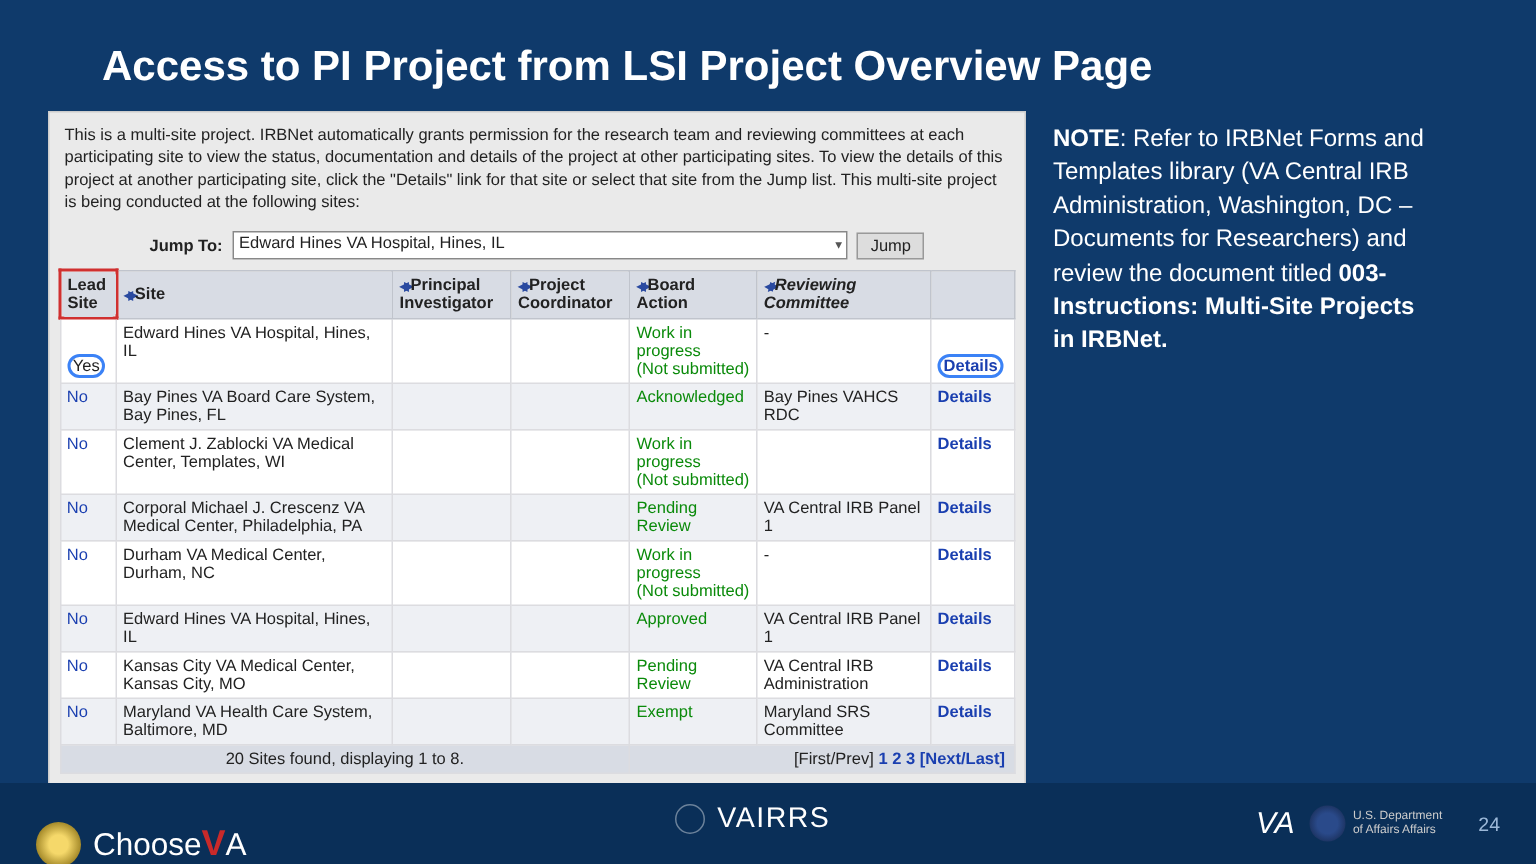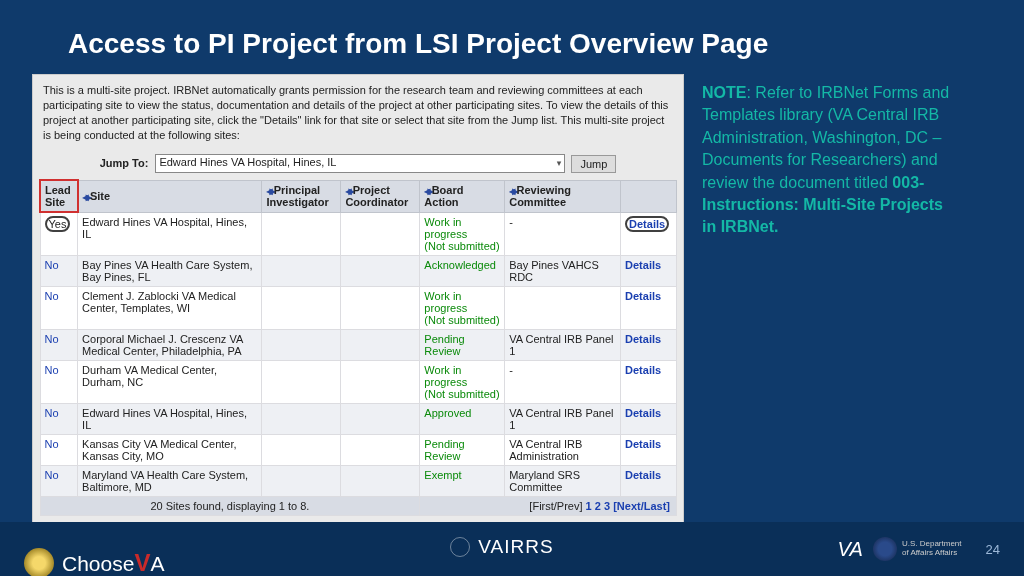--- a/index.html
+++ b/index.html
@@ -17,31 +17,31 @@
 th { background: #d8dce4; border: 1px solid #c0c4cc; padding: 3px 4px; text-align: left; font-weight: bold; position: relative; }
 th .sort-arrows { color: #2a4aa0; font-size: 8px; letter-spacing: -3px; margin-right: 1px; }
 td { border: 1px solid #dcdce0; padding: 3px 4px; vertical-align: top; }
 tr.odd { background: #fff; }
 tr.even { background: #eef0f4; }
 .lead-col { width: 34px; }
 .site-col { width: 175px; }
 .pi-col { width: 75px; }
 .pc-col { width: 75px; }
 .ba-col { width: 80px; }
-.rc-col { width: 110px; }
+.rc-col { width: 110px; font-style: italic; }
 .det-col { width: 40px; }
 .green { color: #0a8a0a; font-weight: normal; }
 .blue-link { color: #1a3fb0; font-weight: bold; }
 .blue-text { color: #1a3fb0; }
-.red-circle { border: 2px solid #404040; border-radius: 8px; padding: 0 2px; display: inline-block; }
+.red-circle { border: 2px solid #3b82f6; border-radius: 8px; padding: 0 2px; display: inline-block; margin-top: 20px; }
 th.red-circle-th { border: 2px solid #d03030; border-radius: 6px; }
 .pager-row td { background: #d8dce4; padding: 3px 6px; }
 .pager-label { text-align: center; }
 .pager-nav { text-align: right; }
-.side-note { color: #14b8a6; font-size: 16px; line-height: 1.4; width: 270px; padding: 8px 0 0 18px; }
+.side-note { color: #ffffff; font-size: 16px; line-height: 1.4; width: 270px; padding: 8px 0 0 18px; }
 .side-note .bold { font-weight: bold; }
 .footer { position: absolute; bottom: 0; left: 0; right: 0; height: 54px; background: #0a2f58; display: flex; align-items: center; padding: 0 24px; color: #fff; }
 .footer-left { display: flex; align-items: center; gap: 8px; margin-top: 27px; }
 .seal { width: 30px; height: 30px; border-radius: 50%; background: radial-gradient(circle, #f5d86a 30%, #a58a2a 70%); }
 .choose { font-size: 21px; font-weight: 300; }
 .choose .check { color: #c92a2a; font-size: 24px; font-weight: bold; }
 .footer-center { flex: 1; text-align: center; font-size: 19px; letter-spacing: 1px; }
 .vairrs { display: inline-flex; align-items: center; gap: 6px; }
 .vairrs-icon { width: 24px; height: 24px; position: relative; }
 .vairrs-icon::before { content: ""; position: absolute; width: 18px; height: 18px; border: 1px solid #fff; border-radius: 50%; left: 2px; top: 2px; opacity: .4; }
@@ -82,21 +82,21 @@
             <td><span class="red-circle">Yes</span></td>
             <td>Edward Hines VA Hospital, Hines, IL</td>
             <td></td>
             <td></td>
             <td><span class="green">Work in progress</span><br><span class="green">(Not submitted)</span></td>
             <td>-</td>
             <td><span class="blue-link red-circle">Details</span></td>
           </tr>
           <tr class="even">
             <td><span class="blue-text">No</span></td>
-            <td>Bay Pines VA Health Care System, Bay Pines, FL</td>
+            <td>Bay Pines VA Board Care System, Bay Pines, FL</td>
             <td></td>
             <td></td>
             <td><span class="green">Acknowledged</span></td>
             <td>Bay Pines VAHCS RDC</td>
             <td><span class="blue-link">Details</span></td>
           </tr>
           <tr class="odd">
             <td><span class="blue-text">No</span></td>
             <td>Clement J. Zablocki VA Medical Center, Templates, WI</td>
             <td></td>

